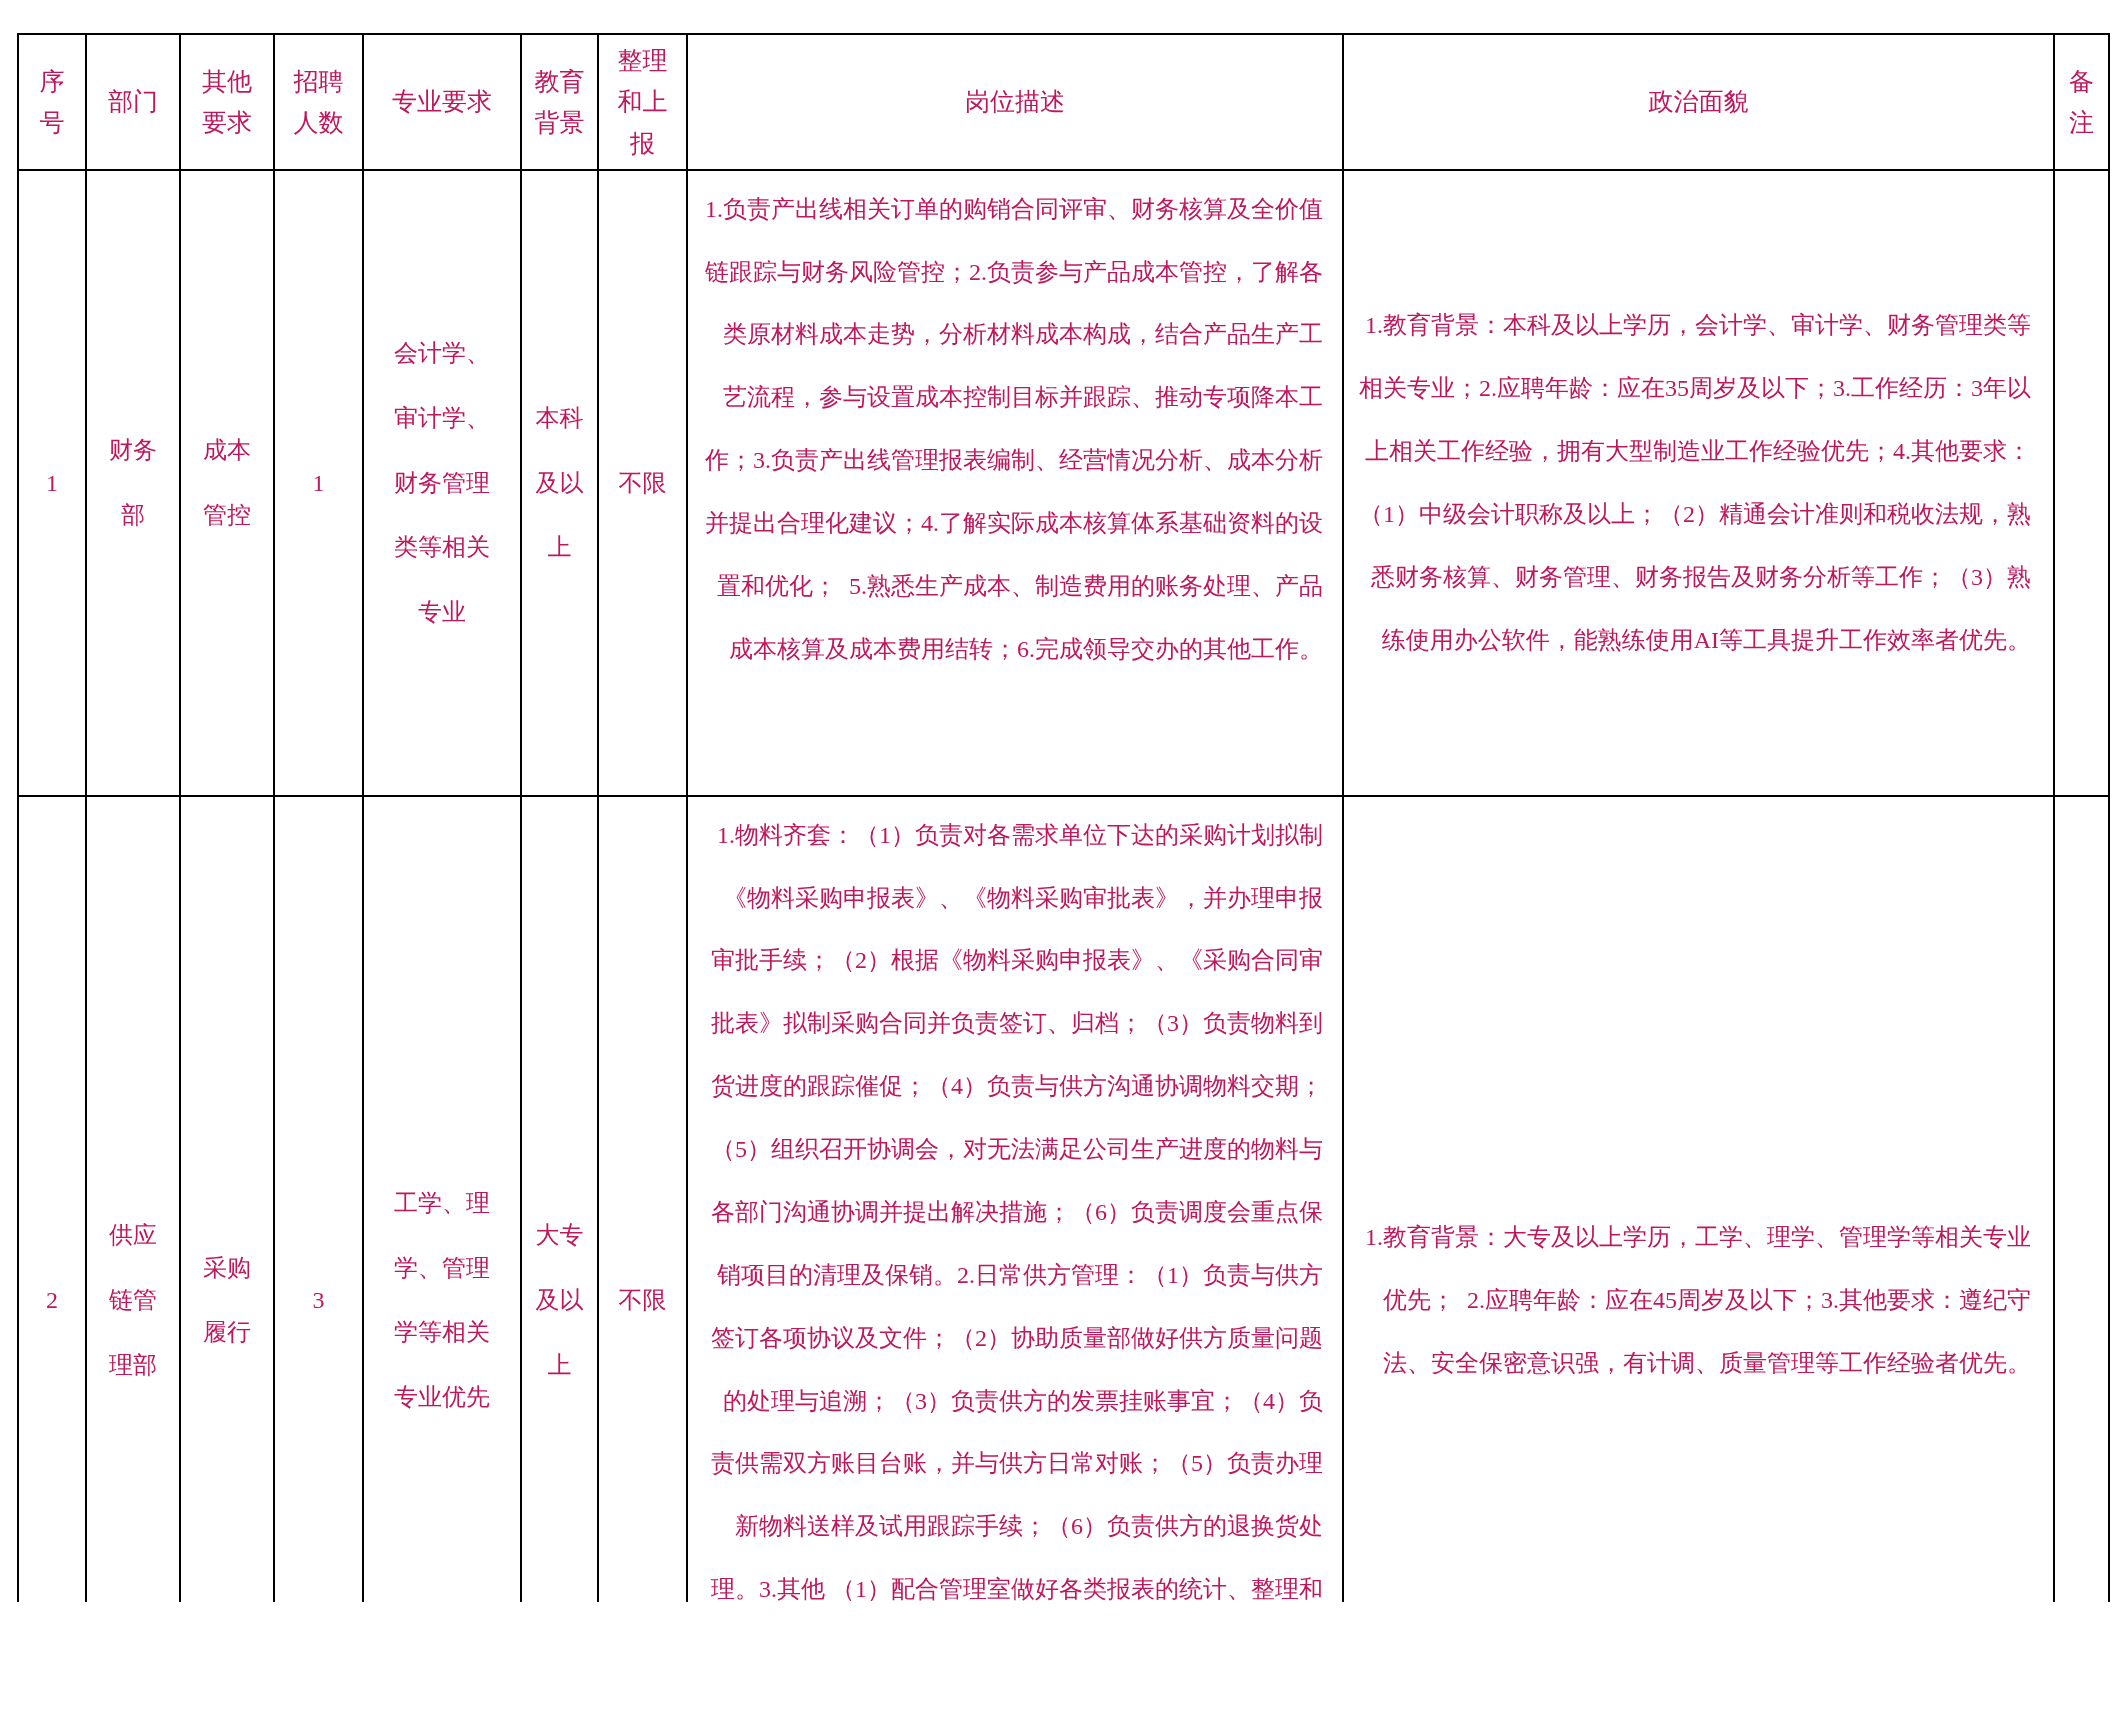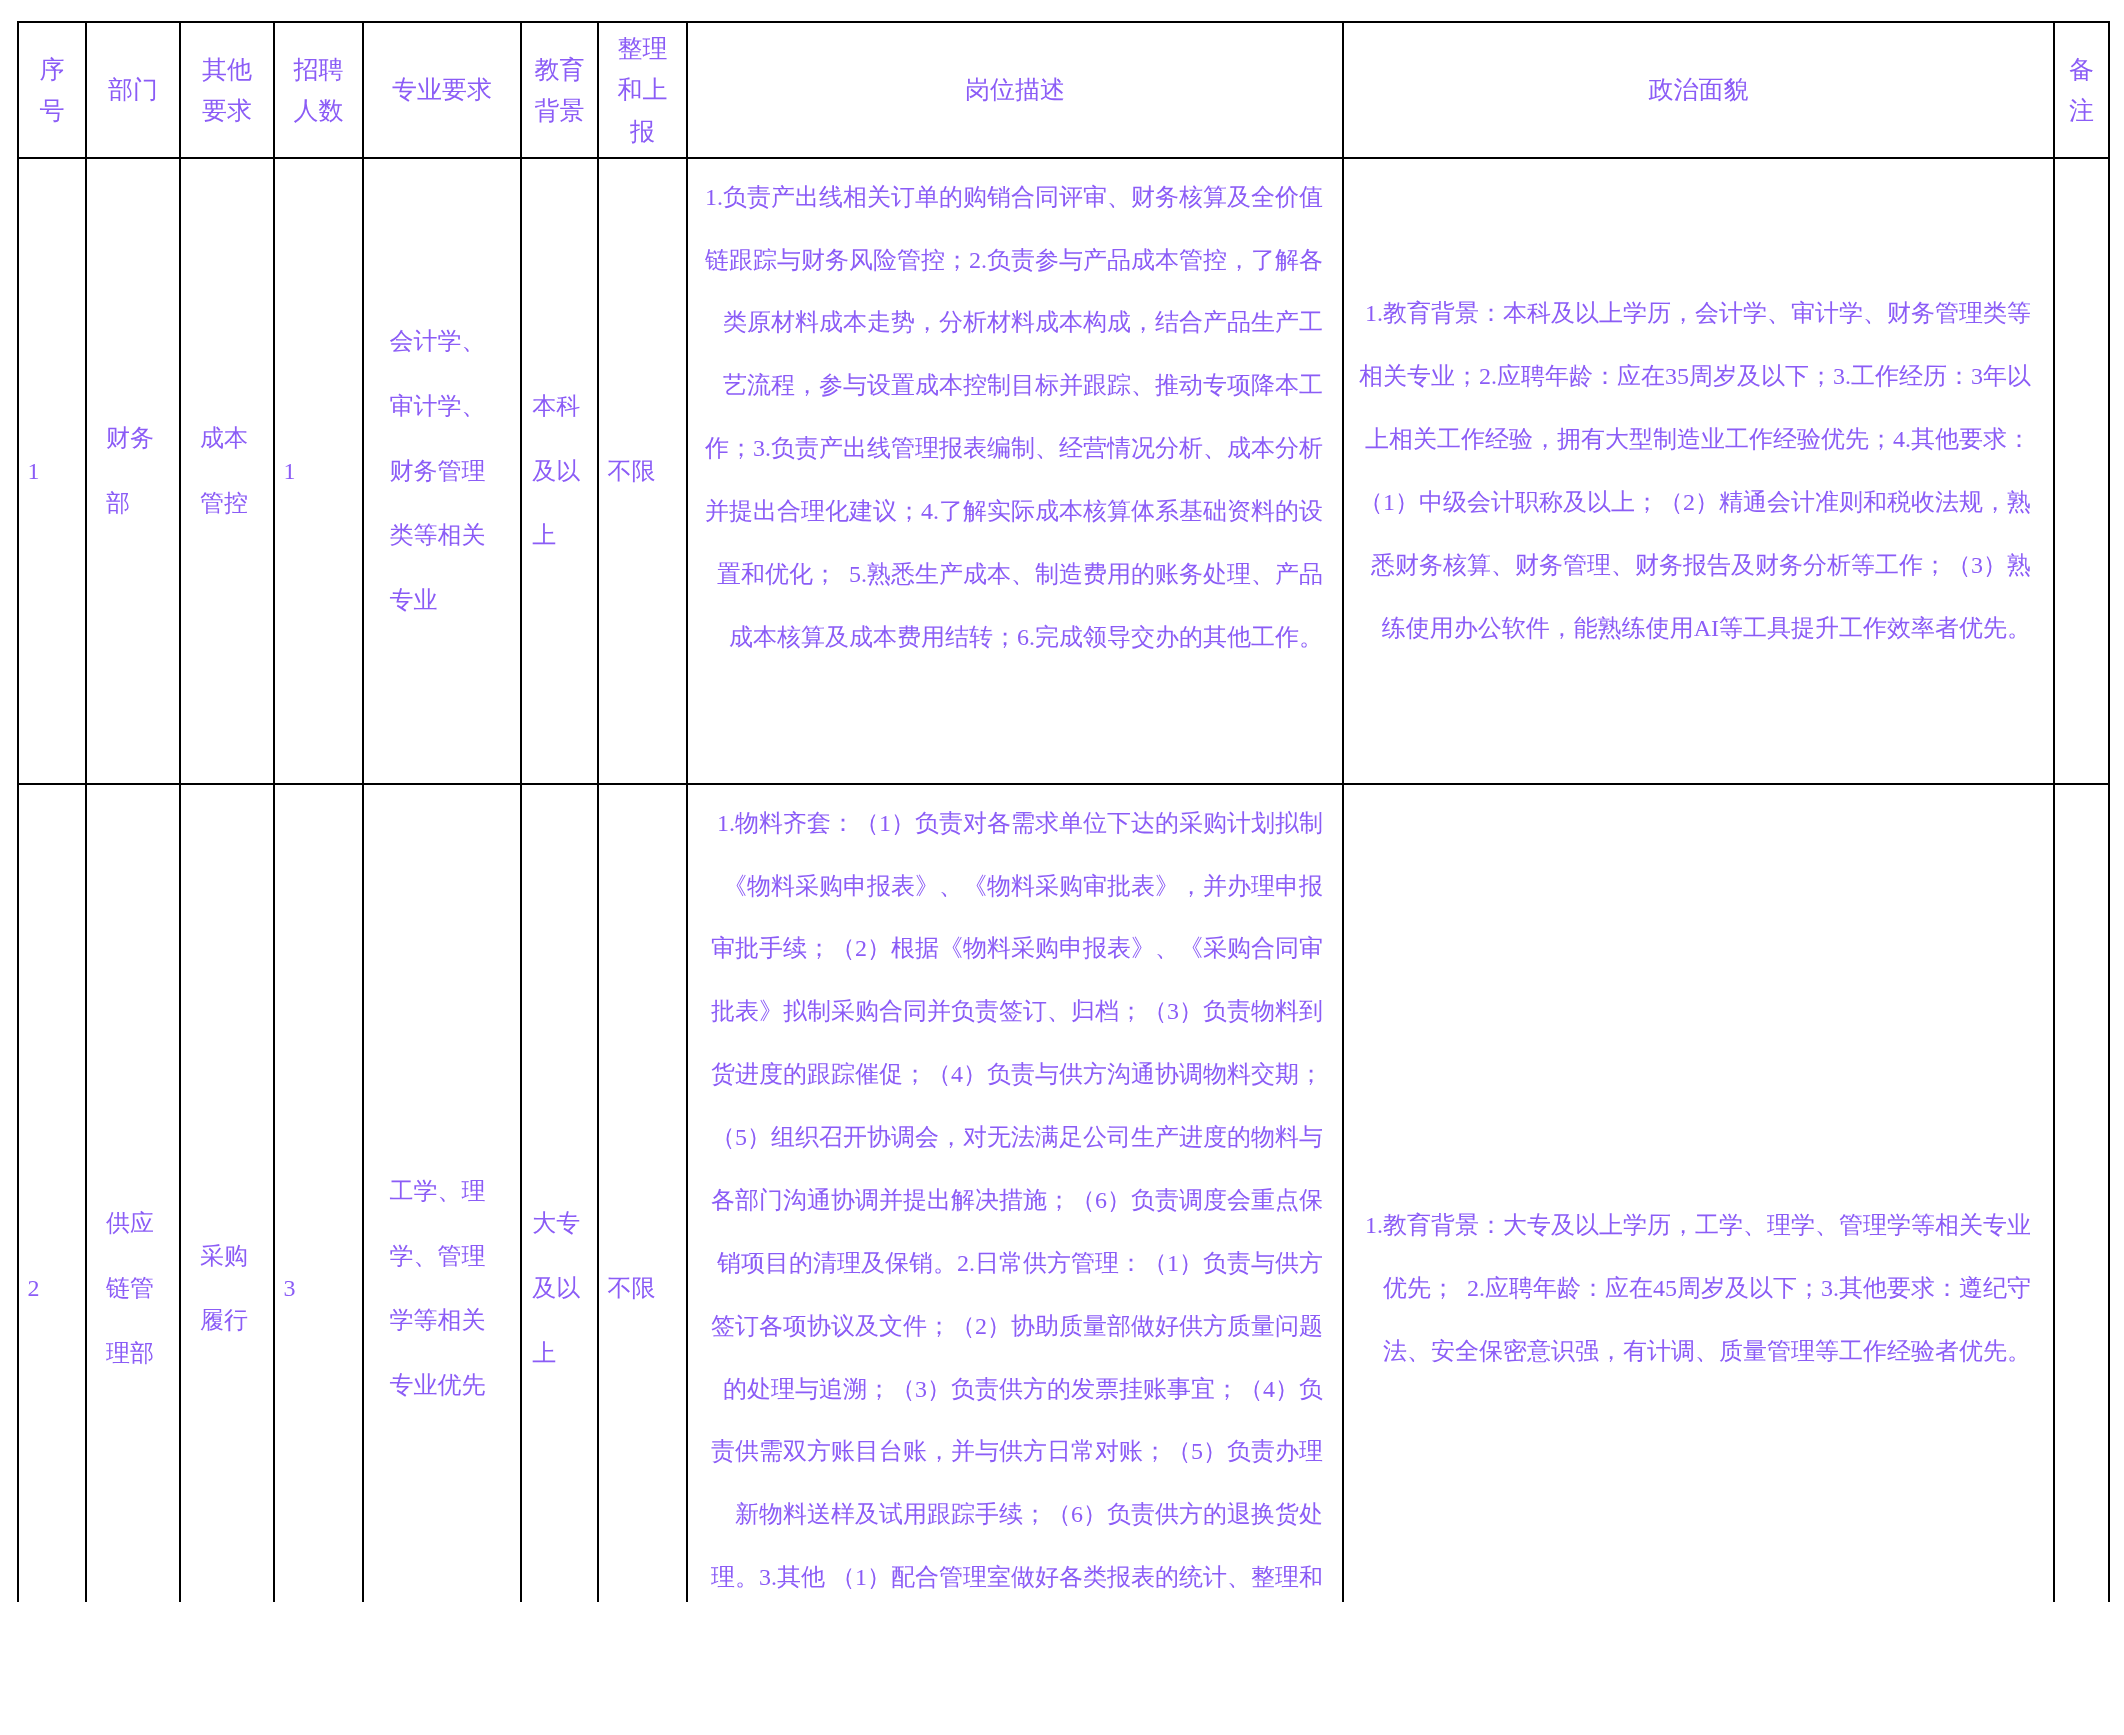--- a/index.html
+++ b/index.html
@@ -5,23 +5,23 @@
   html, body {
     margin: 0;
     padding: 0;
     background: #ffffff;
   }
   .page {
     width: 2124px;
     height: 1602px;
     background: #ffffff;
     box-sizing: border-box;
-    padding: 21px 17px;
+    padding: 33px 17px;
     font-family: "Liberation Serif", "DejaVu Serif", serif;
-    color: #8b5cf6;
+    color: #be185d;
   }
   table.recruit {
     border-collapse: collapse;
     table-layout: fixed;
     width: 2090px;
     border: 2.6px solid #000000;
   }
   th, td {
     border: 2.6px solid #000000;
     box-sizing: border-box;
@@ -31,21 +31,21 @@
     font-weight: normal;
     font-size: 25px;
     line-height: 1.65;
     text-align: center;
     vertical-align: middle;
     padding: 5.1px 10.2px;
   }
   td {
     font-size: 24px;
     line-height: 2.7;
-    text-align: left;
+    text-align: center;
     vertical-align: middle;
     padding: 6.8px 8.5px;
   }
   tr.header-row { height: 80px; }
   tr.row-1 { height: 626px; }
   tr.row-2 { height: 1009px; }
 
   td.dept, td.pos { padding: 6.8px 19px; margin-top: 12px; }
   td.major { padding: 6.8px 25.6px; }
   td.edu { padding: 6.8px 10.2px; }

